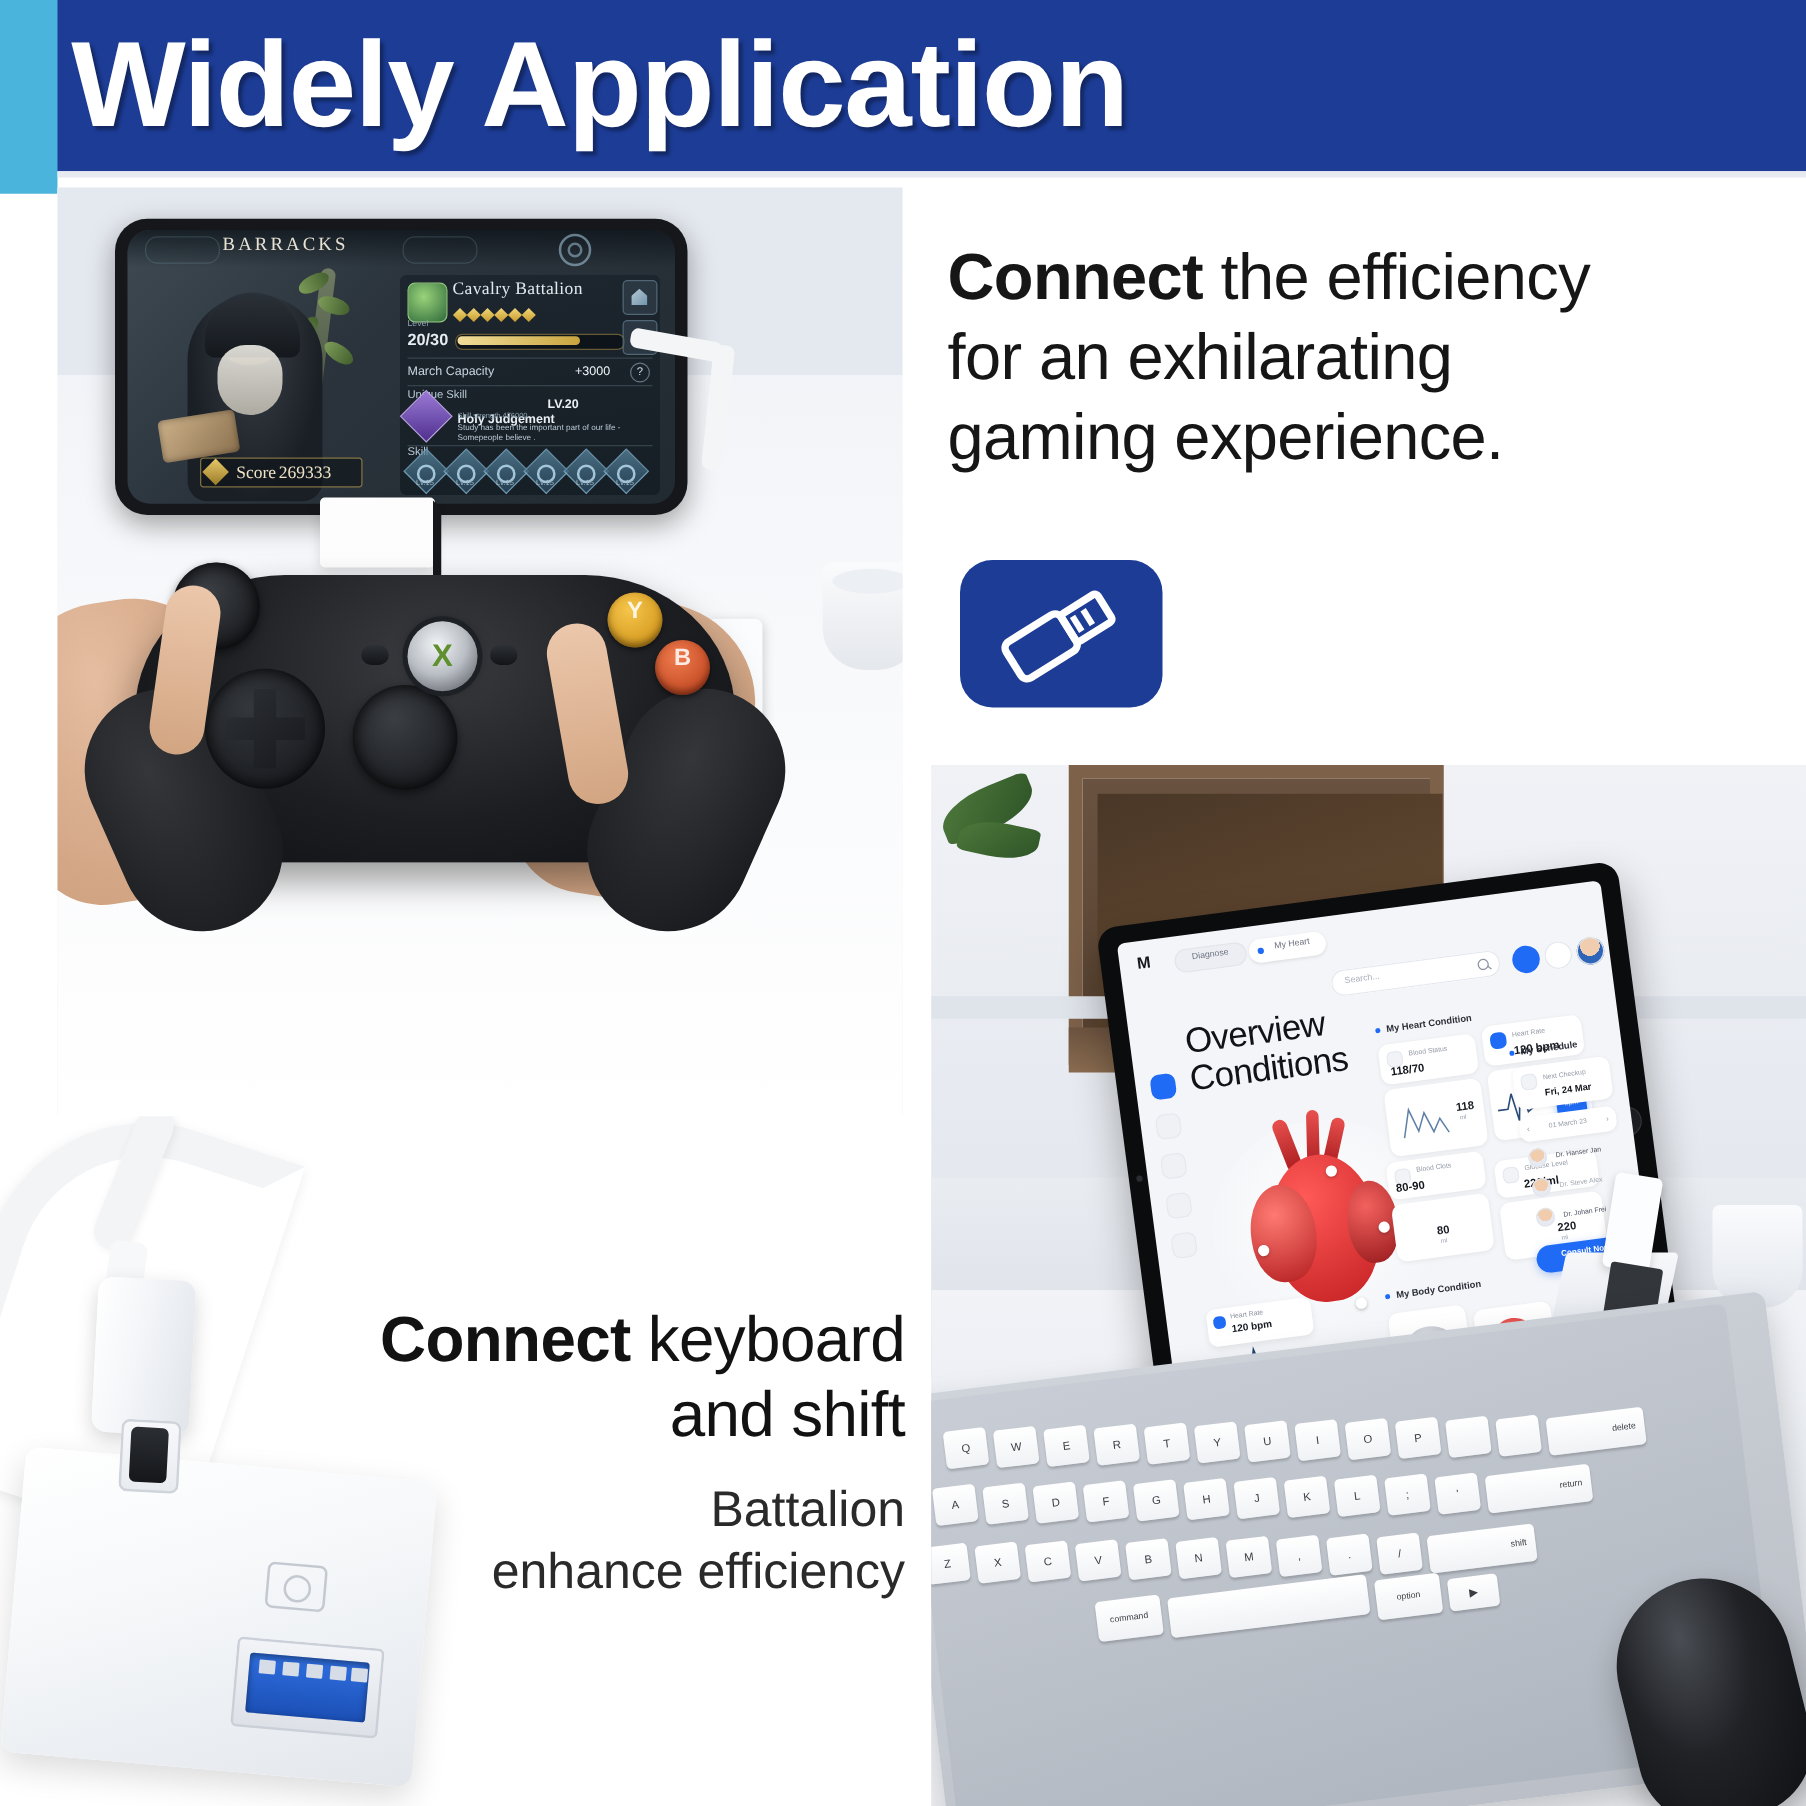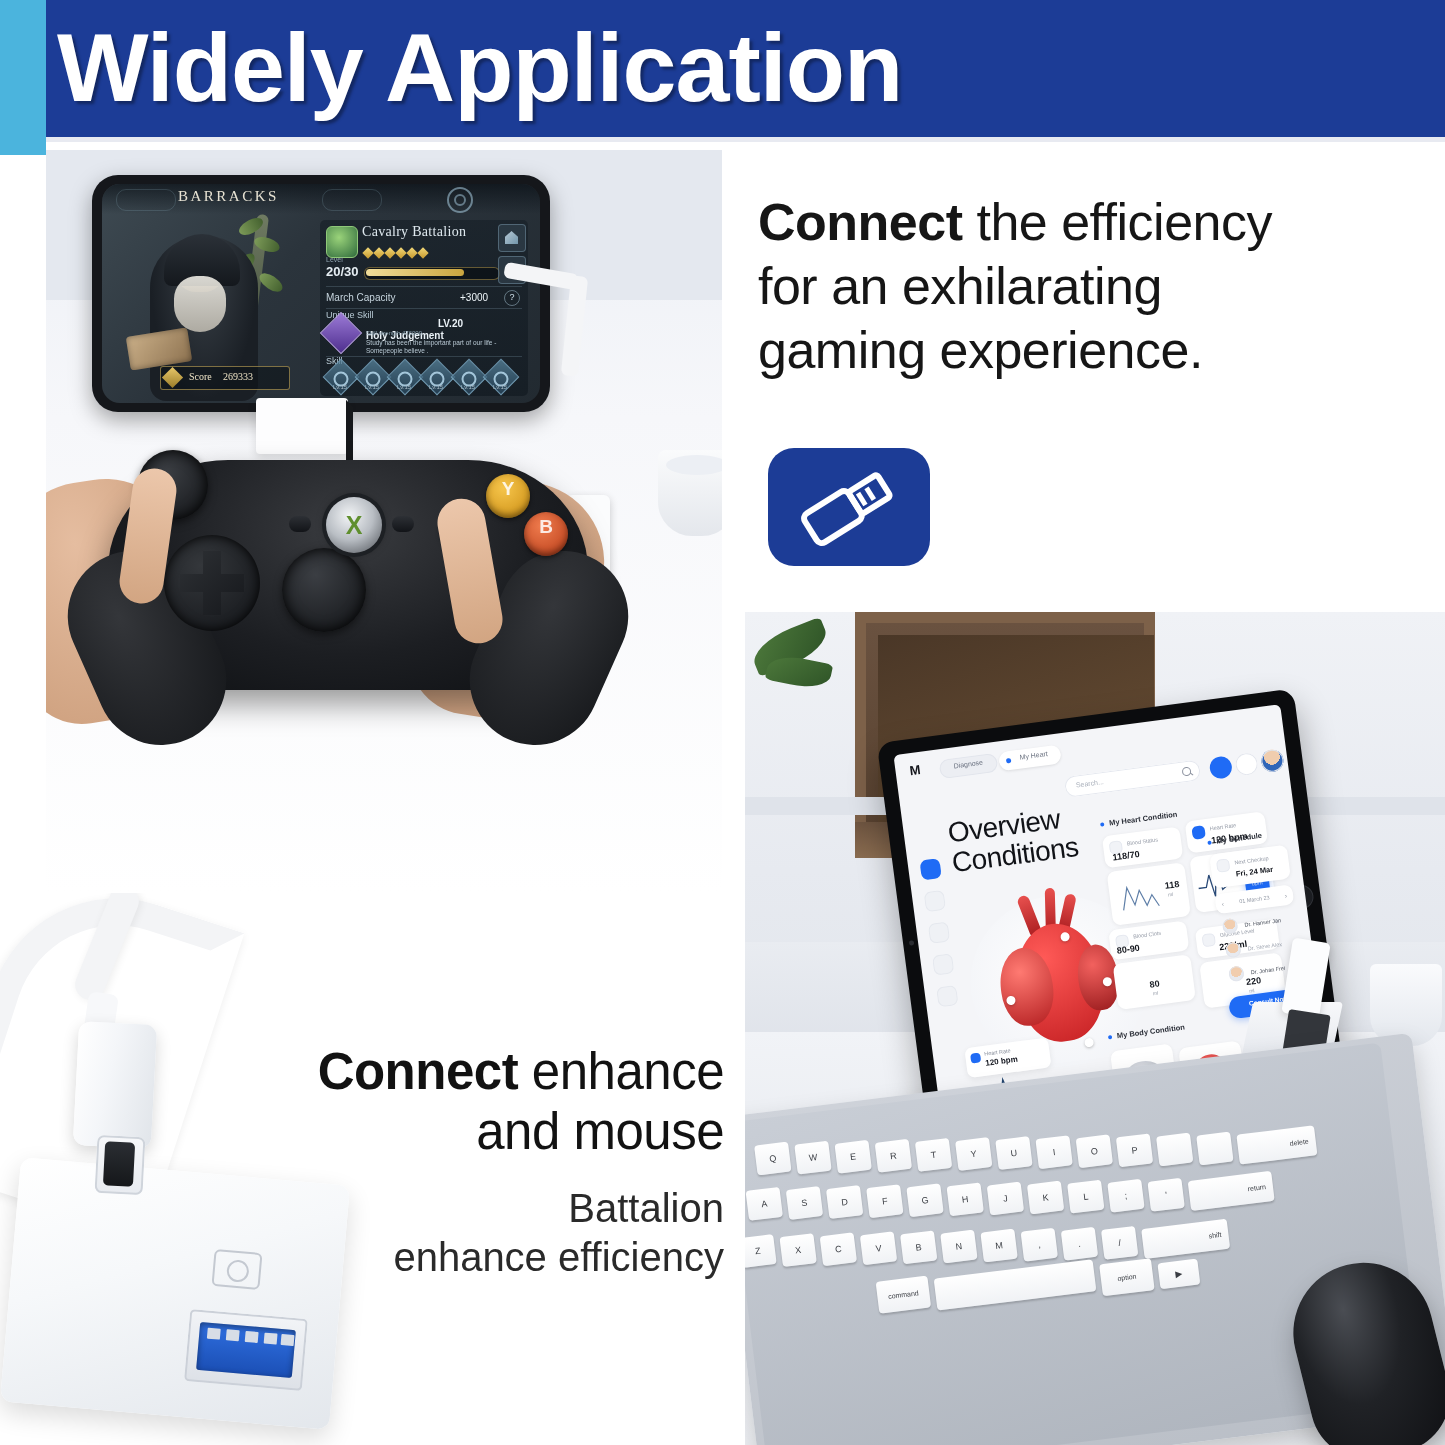--- a/index.html
+++ b/index.html
@@ -70,21 +70,21 @@
     background:linear-gradient(180deg,#6f7b62,#3d4737);transform:rotate(7deg);border-radius:6px;}
   .hero-leaf{position:absolute;width:26px;height:13px;border-radius:13px/7px;
     background:linear-gradient(90deg,#7c9a58,#44612f);}
   .hero-book{position:absolute;left:16px;top:126px;width:62px;height:34px;
     background:linear-gradient(135deg,#cbb089,#8d7250);border-radius:4px;transform:rotate(-9deg);
     box-shadow:inset 0 0 6px rgba(0,0,0,.4);}
   .score-box{position:absolute;left:58px;top:182px;width:128px;height:22px;
     background:rgba(12,18,24,.6);border:1px solid rgba(200,170,90,.6);border-radius:3px;}
   .score-dia{position:absolute;left:4px;top:3px;width:15px;height:15px;
     background:linear-gradient(135deg,#e8c86a,#9a7c28);transform:rotate(45deg);}
-  .score-txt{position:absolute;left:28px;top:4px;font-size:10px;color:#efe4c6;
+  .score-txt{position:absolute;left:28px;top:4px;font-size:14px;color:#efe4c6;
     font-family:"Liberation Serif",serif;}
   .panelR{position:absolute;left:218px;top:36px;width:208px;height:176px;
     background:linear-gradient(180deg,rgba(24,33,41,.72),rgba(20,28,35,.82));border-radius:5px;}
   .unit-ico{position:absolute;left:6px;top:6px;width:30px;height:30px;border-radius:6px;
     background:radial-gradient(circle at 40% 35%,#9ad37a,#2f6b3c);border:1px solid #8fc879;}
   .unit-name{position:absolute;left:42px;top:4px;font-size:14px;color:#dfe9ef;
     font-family:"Liberation Serif",serif;letter-spacing:.3px;}
   .stars{position:absolute;left:44px;top:23px;}
   .star{display:inline-block;width:8px;height:8px;margin-right:3px;
     background:linear-gradient(135deg,#f2d878,#c79a2e);transform:rotate(45deg);}
@@ -774,19 +774,19 @@
         <div class="ad-pin" style="left:8px;"></div>
         <div class="ad-pin" style="left:27px;"></div>
         <div class="ad-pin" style="left:46px;"></div>
         <div class="ad-pin" style="left:65px;"></div>
         <div class="ad-pin" style="left:82px;"></div>
       </div>
     </div>
   </div>
 
   <div class="copy-bl">
-    <div class="l1"><span class="b">Connect</span><span> enhance</span></div>
-    <div class="l1">and mouse</div>
+    <div class="l1"><span class="b">Connect</span><span> keyboard</span></div>
+    <div class="l1">and shift</div>
     <div class="sub">Battalion</div>
     <div class="sub" style="margin-top:0;">enhance efficiency</div>
   </div>
 
 </div>
 
 </body></html>

